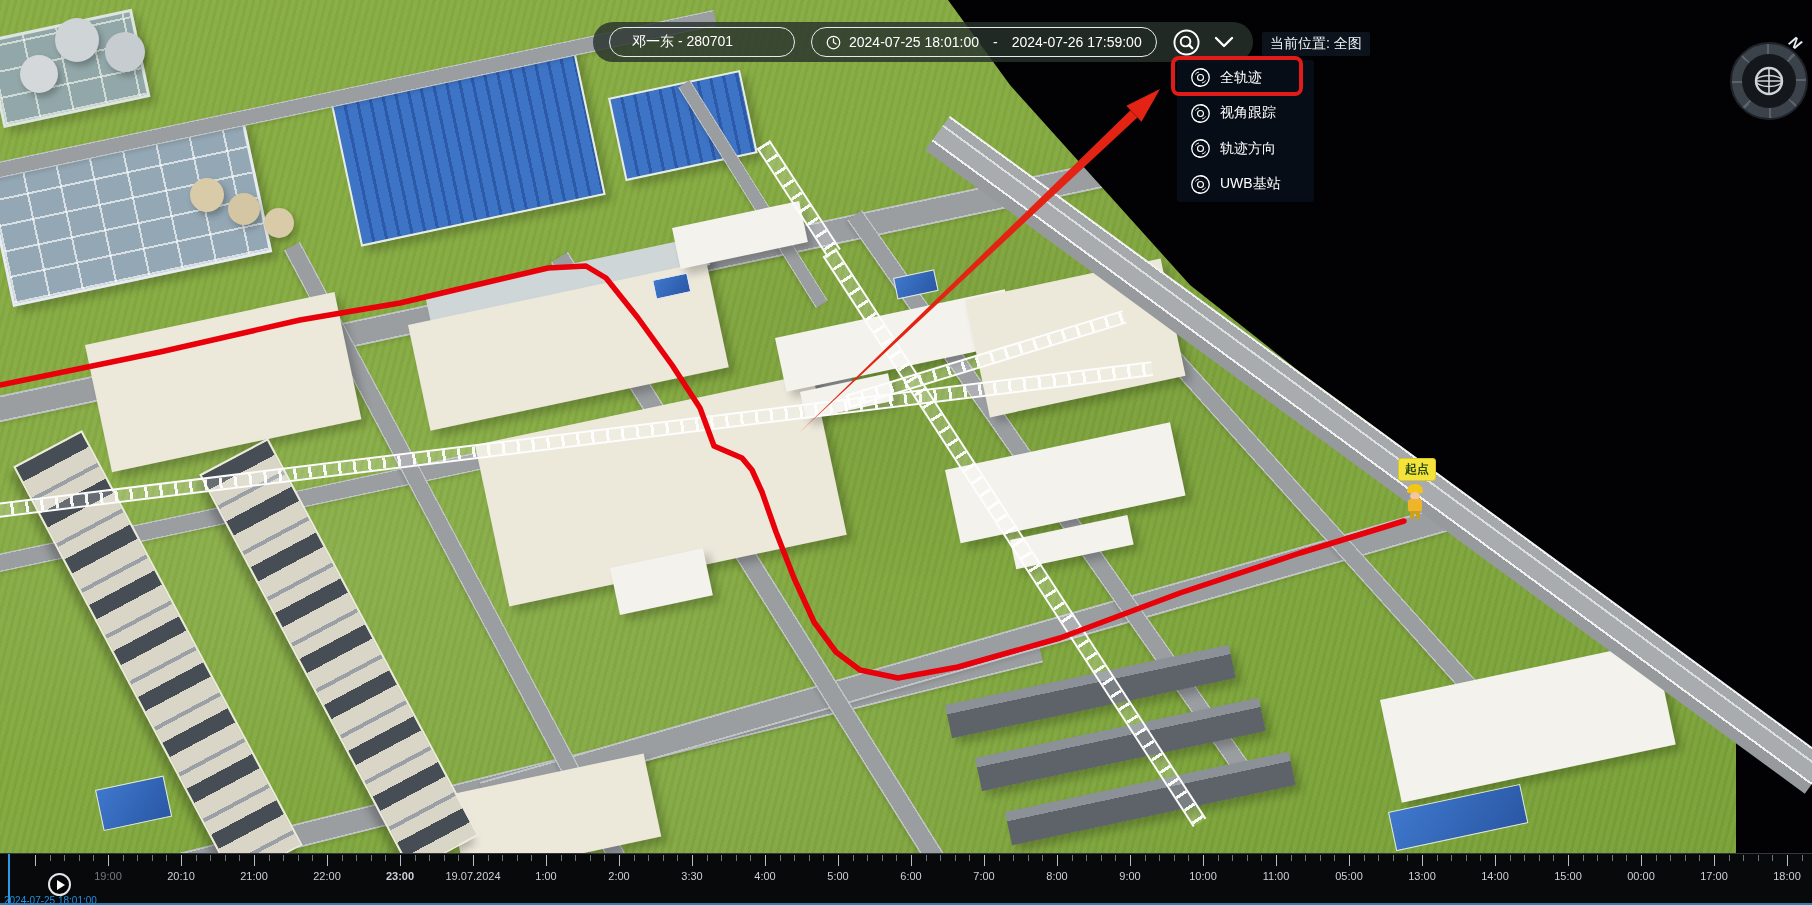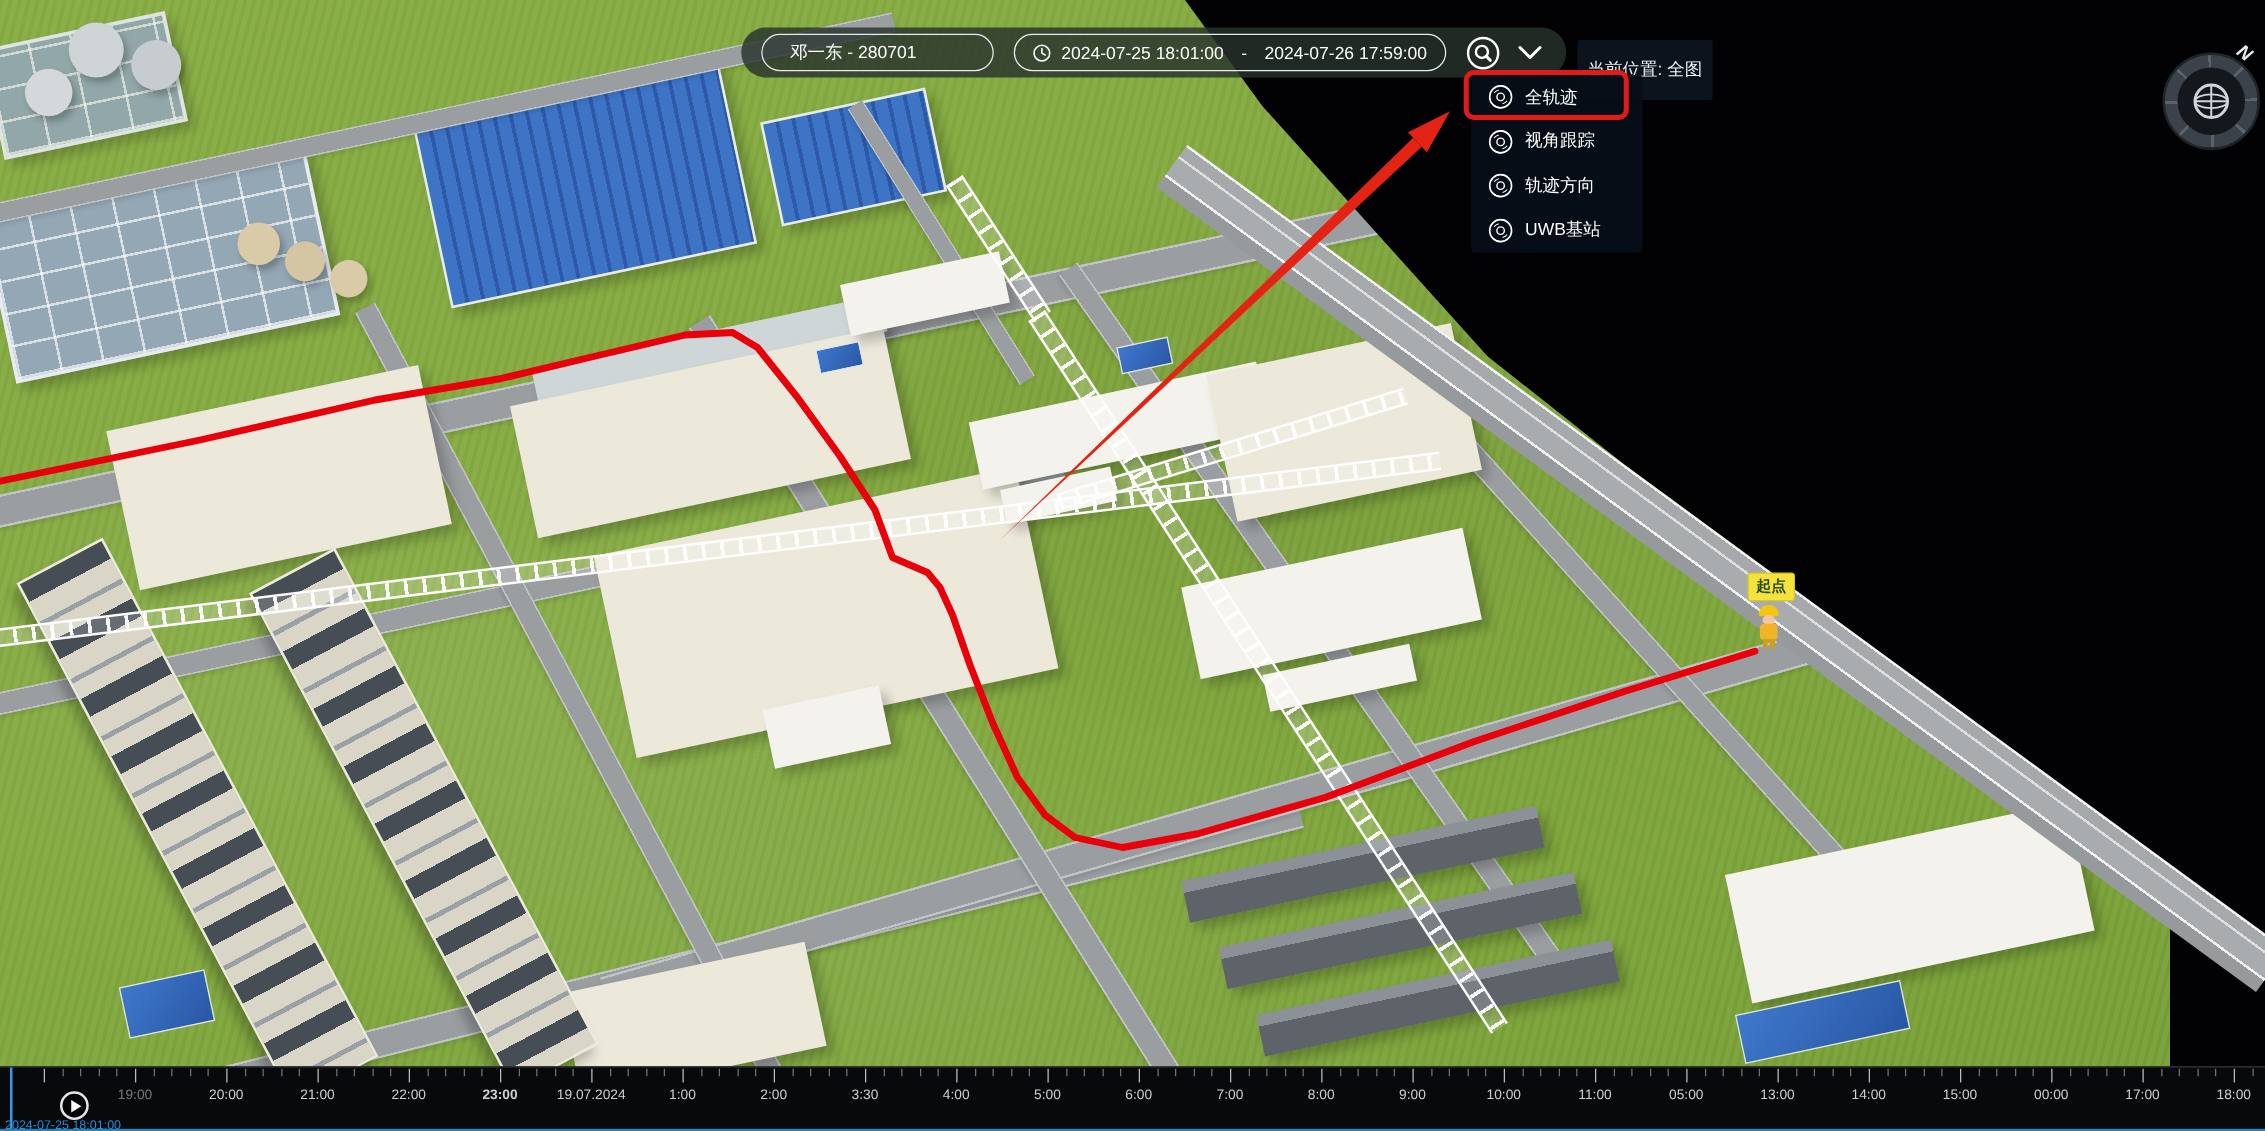--- a/index.html
+++ b/index.html
@@ -57,21 +57,21 @@
   .pill{border:1.5px solid #e8ebec;border-radius:15px;height:30px;display:flex;align-items:center;
      color:#fff;font-size:14px;}
   #person-pill{width:186px;padding-left:22px;margin-left:2px;}
   #date-pill{margin-left:16px;padding:0 14px;gap:8px;}
   #date-pill .sep{margin:0 6px;}
   .icbtn{display:flex;align-items:center;justify-content:center;cursor:pointer;}
   #locate-btn{margin-left:16px;}
   #chevron-btn{margin-left:14px;}
 
   #location-label{position:absolute;left:1262px;top:32px;z-index:30;background:rgba(16,24,36,.8);
-     color:#f0f3f5;font-size:14px;padding:15px 8px;border-radius:2px;}
+     color:#f0f3f5;font-size:14px;padding:3px 8px;border-radius:2px;}
 
   
   #dropdown{position:absolute;left:1177px;top:60px;width:137px;height:142px;z-index:31;
      background:rgba(8,14,24,.93);border-radius:3px;display:flex;flex-direction:column;}
   .dd-item{flex:1;display:flex;align-items:center;gap:9px;padding-left:13px;color:#fff;font-size:14px;cursor:pointer;}
   #red-box{position:absolute;left:1171px;top:56px;width:132px;height:40px;border:4px solid #e11a1a;
      border-radius:8px;z-index:33;pointer-events:none;}
 
   
   #compass{position:absolute;left:1730px;top:42px;width:78px;height:78px;z-index:25;}
@@ -262,21 +262,21 @@
       <circle cx="18" cy="18" r="13" fill="none" stroke="#cfd5da" stroke-width="2.4"></circle>
       <ellipse cx="18" cy="18" rx="13" ry="5.5" fill="none" stroke="#cfd5da" stroke-width="1.4"></ellipse>
       <path d="M18 5v26M5 18h26" stroke="#cfd5da" stroke-width="1.6"></path>
     </svg>
     <div class="n">N</div>
   </div>
 
   <div id="timeline">
     <div id="tl-ticks">
         <div class="tick-label dim" style="left: 73px;">19:00</div>
-        <div class="tick-label" style="left: 146px;">20:00</div>
+        <div class="tick-label" style="left: 146px;">20:10</div>
         <div class="tick-label" style="left: 219px;">21:00</div>
         <div class="tick-label" style="left: 292px;">22:00</div>
         <div class="tick-label" style="left: 365px; font-weight: bold;">23:00</div>
         <div class="tick-label" style="left: 438px;">19.07.2024</div>
         <div class="tick-label" style="left: 511px;">1:00</div>
         <div class="tick-label" style="left: 584px;">2:00</div>
         <div class="tick-label" style="left: 657px;">3:30</div>
         <div class="tick-label" style="left: 730px;">4:00</div>
         <div class="tick-label" style="left: 803px;">5:00</div>
         <div class="tick-label" style="left: 876px;">6:00</div>

